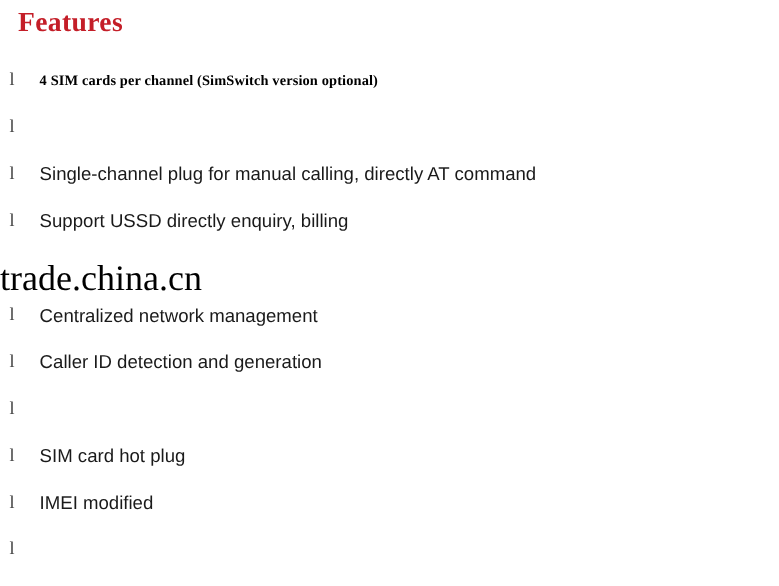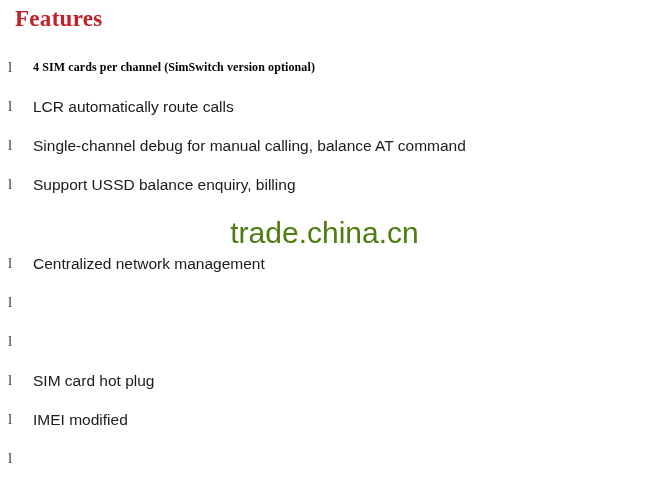--- a/index.html
+++ b/index.html
@@ -83,61 +83,61 @@
     letter-spacing: 0.1px;
     color: #000000;
   }
 
   
   #watermark {
     position: absolute;
     left: 0;
     top: 213px;
     width: 649px;
-    text-align: center;
-    font-family: Liberation Sans, sans-serif;
+    text-align: left;
+    font-family: Liberation Serif, serif;
     font-size: 30px;
     line-height: 40px;
-    color: #4d7c0f;
+    color: #000000;
     letter-spacing: 0px;
     pointer-events: none;
     user-select: none;
     white-space: nowrap;
   }
 </style>
 </head>
 <body>
 
 <div id="page">
 
   <div id="features-title">Features</div>
 
   <ul id="features-list">
       <li class="feature-item emphasis">
         <span class="bullet-marker">l</span>
         <span class="feature-text">4 SIM cards per channel (SimSwitch version optional)</span>
       </li>
       <li class="feature-item">
         <span class="bullet-marker">l</span>
-        <span class="feature-text">LCR automatically route calls</span>
       </li>
       <li class="feature-item">
         <span class="bullet-marker">l</span>
-        <span class="feature-text">Single-channel debug for manual calling, balance AT command</span>
+        <span class="feature-text">Single-channel plug for manual calling, directly AT command</span>
       </li>
       <li class="feature-item">
         <span class="bullet-marker">l</span>
-        <span class="feature-text">Support USSD balance enquiry, billing</span>
+        <span class="feature-text">Support USSD directly enquiry, billing</span>
       </li>
       <li class="feature-item spacer-before">
         <span class="bullet-marker">l</span>
         <span class="feature-text">Centralized network management</span>
       </li>
       <li class="feature-item">
         <span class="bullet-marker">l</span>
+        <span class="feature-text">Caller ID detection and generation</span>
       </li>
       <li class="feature-item">
         <span class="bullet-marker">l</span>
       </li>
       <li class="feature-item">
         <span class="bullet-marker">l</span>
         <span class="feature-text">SIM card hot plug</span>
       </li>
       <li class="feature-item">
         <span class="bullet-marker">l</span>

